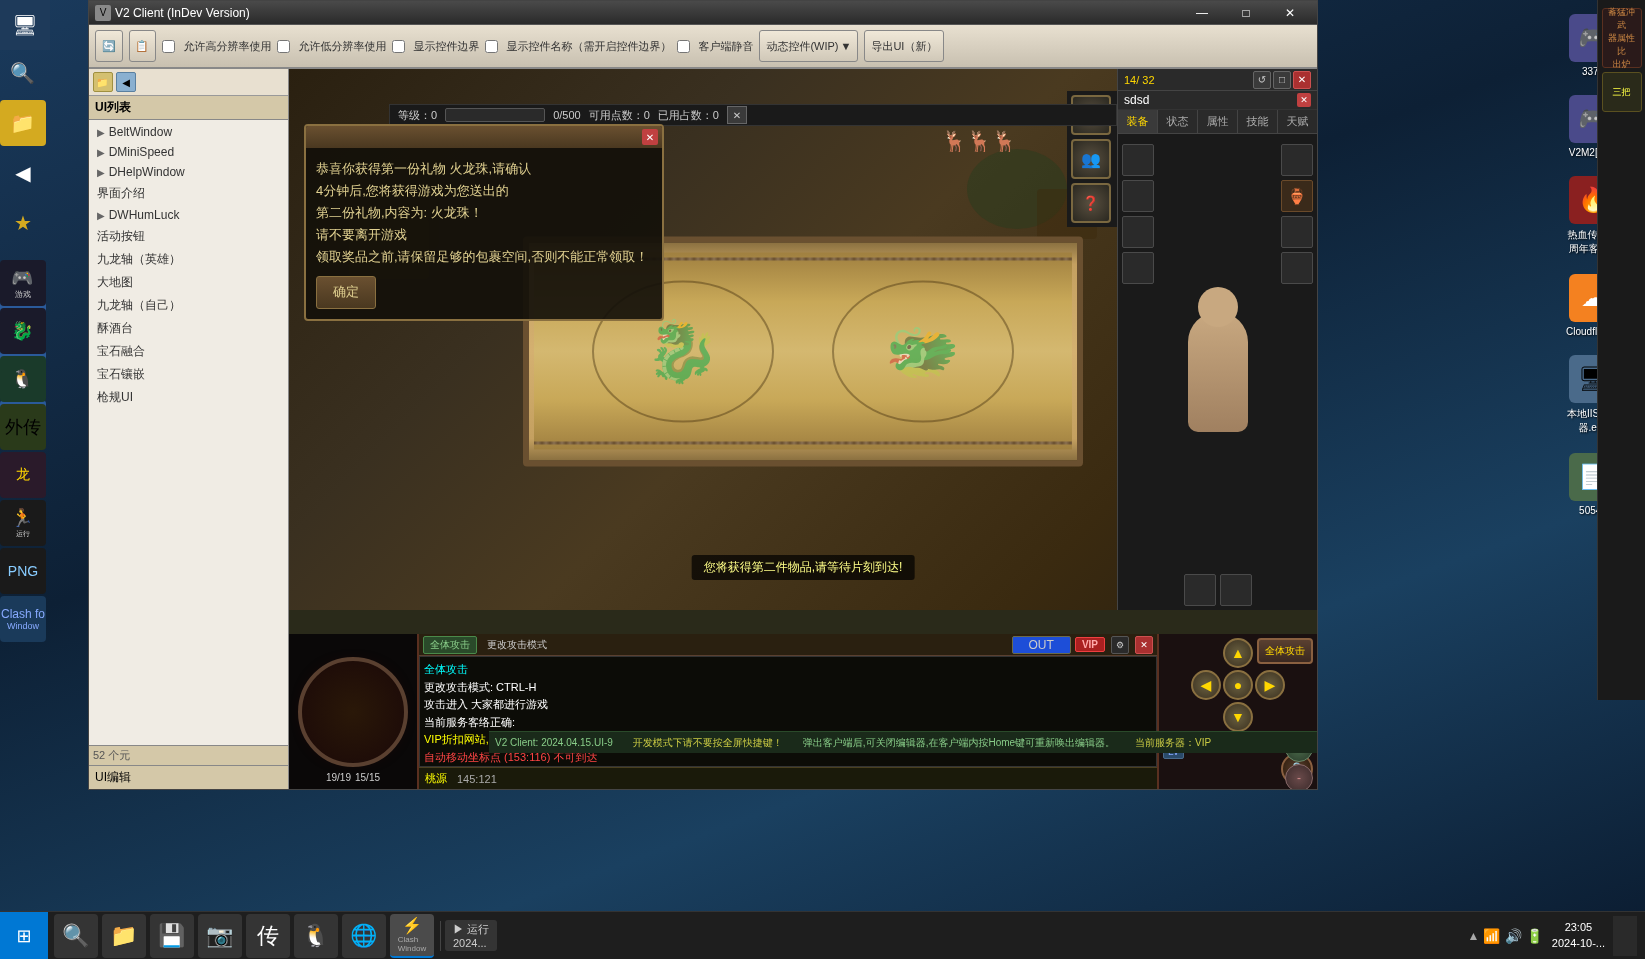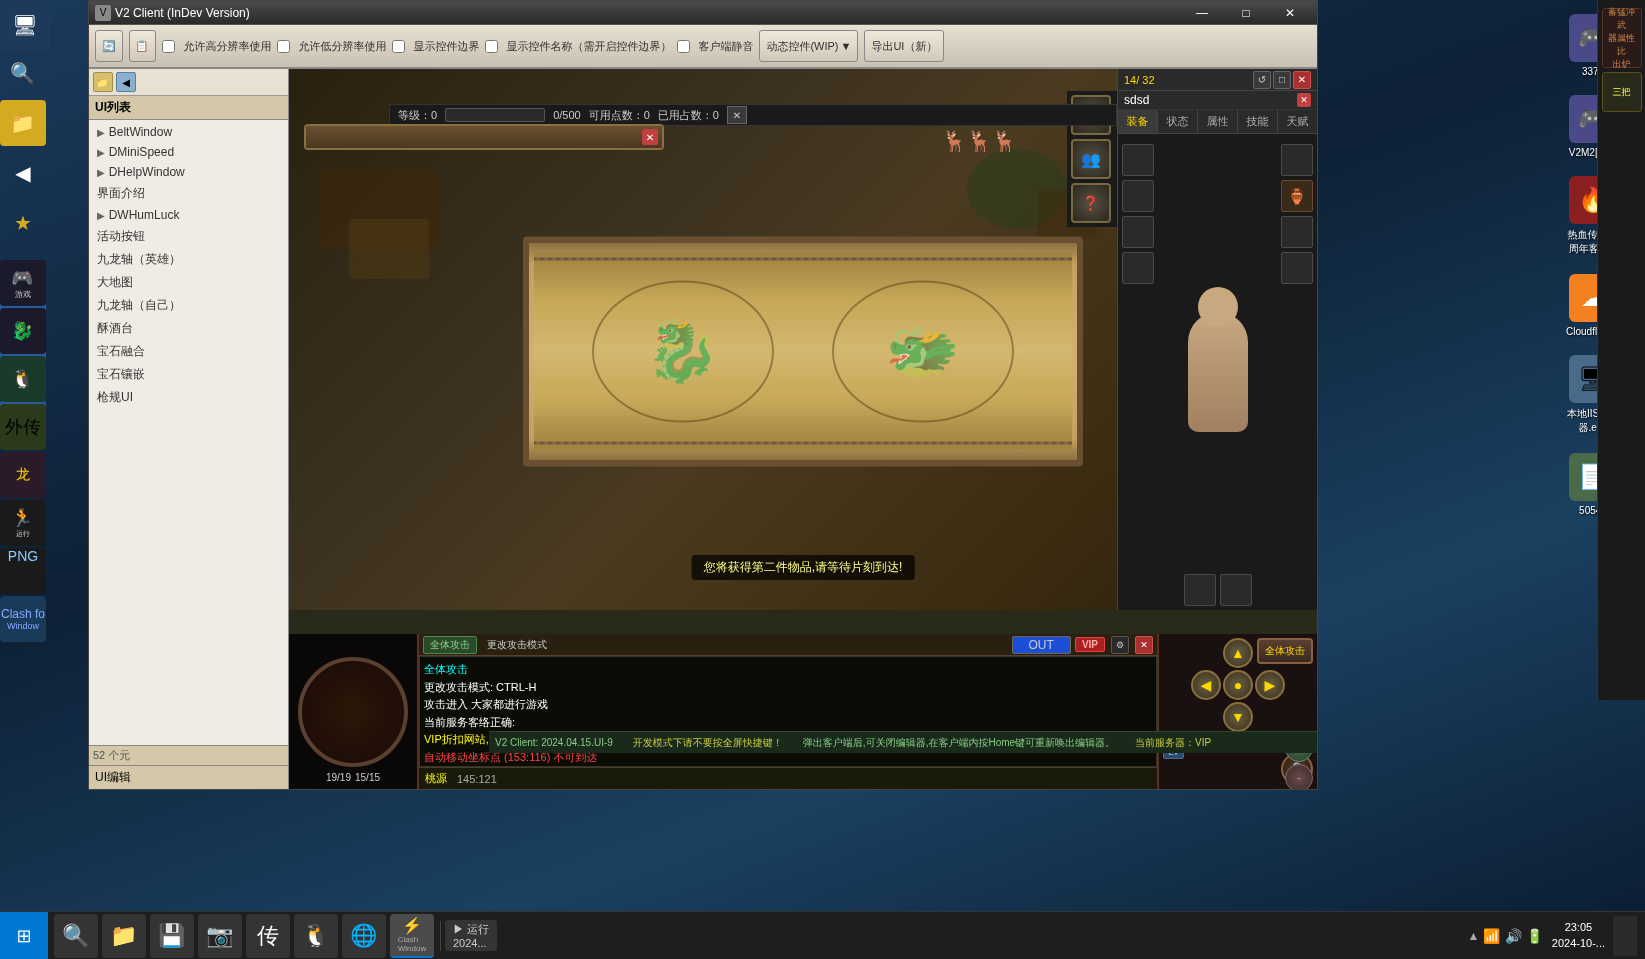--- a/index.html
+++ b/index.html
@@ -715,21 +715,21 @@
     <div style="width:46px;height:46px;background:#2a3a1a;display:flex;flex-direction:column;align-items:center;justify-content:center;cursor:pointer;border-radius:4px;">
       <span style="font-size:18px;">外传</span>
     </div>
     <div style="width:46px;height:46px;background:#2a1a2a;display:flex;flex-direction:column;align-items:center;justify-content:center;cursor:pointer;border-radius:4px;">
       <span style="font-size:14px;color:#ffd700;">龙</span>
     </div>
     <div style="width:46px;height:46px;background:#1a1a1a;display:flex;flex-direction:column;align-items:center;justify-content:center;cursor:pointer;border-radius:4px;">
       <span style="font-size:18px;">🏃</span>
       <span style="font-size:7px;color:#ccc;">运行</span>
     </div>
-    <div style="width:46px;height:46px;background:#1a1a1a;display:flex;flex-direction:column;align-items:center;justify-content:flex-start;cursor:pointer;border-radius:4px;">
+    <div style="width:46px;height:46px;background:#1a1a1a;display:flex;flex-direction:column;align-items:center;justify-content:center;cursor:pointer;border-radius:4px;">
       <span style="font-size:14px;color:#88ccff;">PNG</span>
     </div>
     <div style="width:46px;height:46px;background:#1a3a5a;display:flex;flex-direction:column;align-items:center;justify-content:center;cursor:pointer;border-radius:4px;">
       <span style="font-size:12px;color:#88aaff;">Clash fo</span>
       <span style="font-size:9px;color:#88aaff;">Window</span>
     </div>
   </div>
 
   <div class="game-window">
 
@@ -887,20 +887,28 @@
             </div>
             <span>0/500</span>
             <span>可用点数：0</span>
             <span>已用占数：0</span>
             <div style="width:20px;height:18px;background:#3a3a3a;border:1px solid #666;cursor:pointer;display:flex;align-items:center;justify-content:center;font-size:10px;">✕</div>
           </div>
 
           <div class="dialog-box" style="top:55px;left:15px;">
             <div class="dialog-header">
               <div class="dialog-close">✕</div>
+            </div>
+            <div class="dialog-body">
+              <div>恭喜你获得第一份礼物 火龙珠,请确认</div>
+              <div>4分钟后,您将获得游戏为您送出的</div>
+              <div>第二份礼物,内容为: 火龙珠！</div>
+              <div>请不要离开游戏</div>
+              <div>领取奖品之前,请保留足够的包裹空间,否则不能正常领取！</div>
+              <div class="dialog-confirm-btn">确定</div>
             </div>
           </div>
 
           <div class="pos-indicator">19:19</div>
 
           <div class="game-notice">您将获得第二件物品,请等待片刻到达!</div>
 
           <div class="minimap">
             <div class="minimap-header">
               <span style="color:#ffd700;font-size:11px;">14/ 32</span>

